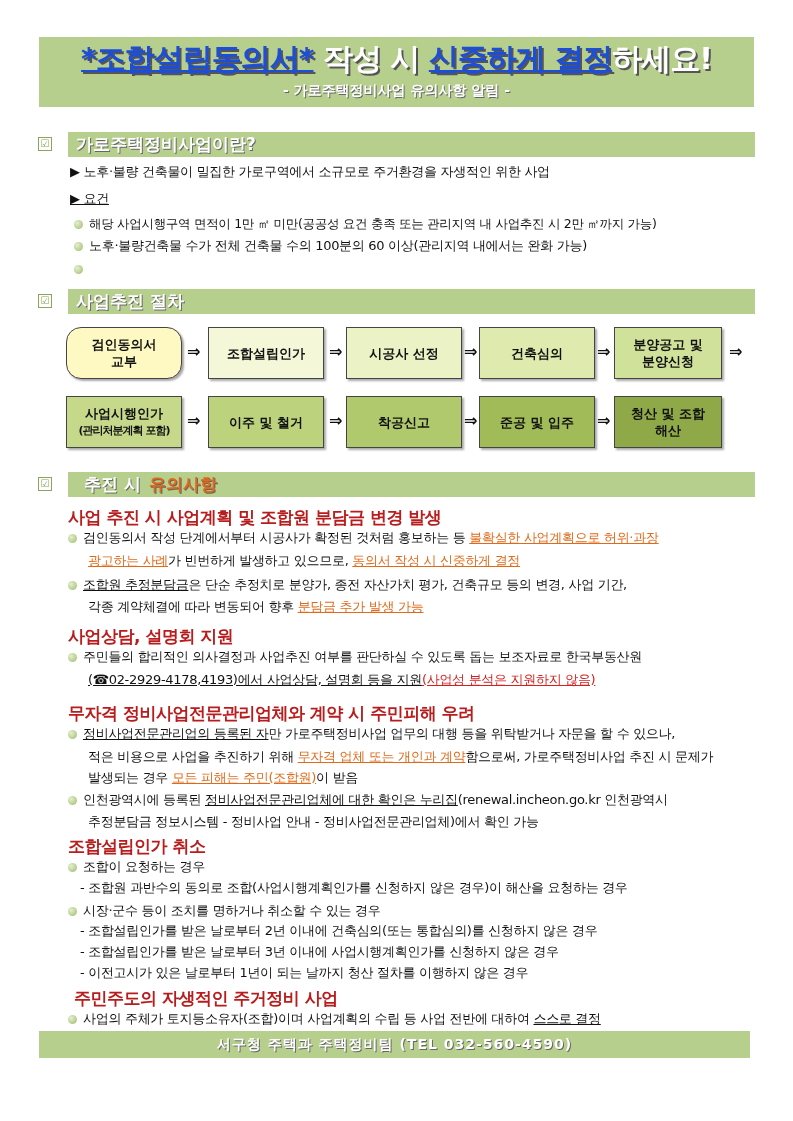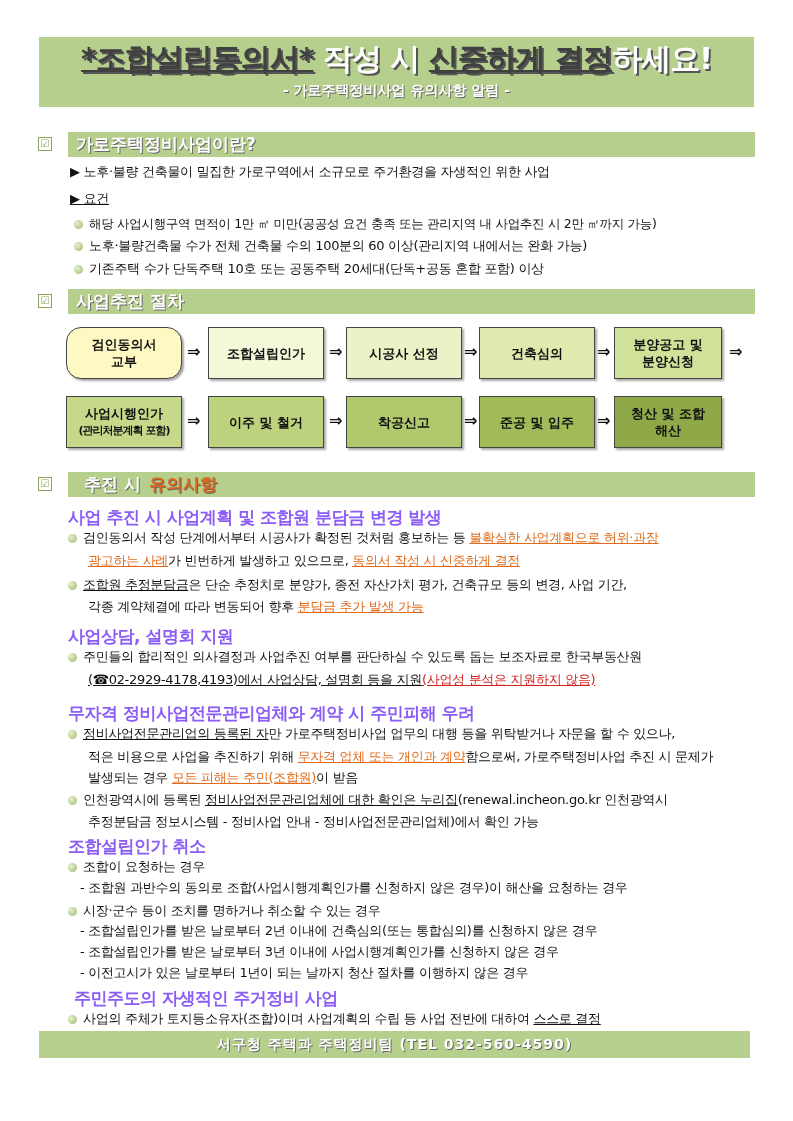--- a/index.html
+++ b/index.html
@@ -1,51 +1,51 @@
 <!DOCTYPE html>
 <html><head>
 <meta charset="utf-8">
 <style>
   html,body{margin:0;padding:0;background:#fff;}
   body{width:793px;height:1121px;position:relative;font-family:"DejaVu Sans","Liberation Sans",sans-serif;color:#111;overflow:hidden;}
   .banner{position:absolute;left:39px;top:37px;width:715px;height:70px;background:#b7cf8c;text-align:center;}
   .banner .title{font-size:30px;font-weight:bold;letter-spacing:-1px;line-height:40px;margin-top:2px;color:#fff;text-shadow:2px 2px 0 #555;}
-  .banner .title .o{color:#404040;text-decoration:underline;text-decoration-thickness:2px;}
+  .banner .title .o{color:#1d4ed8;text-decoration:underline;text-decoration-thickness:2px;}
   .banner .sub{font-size:14px;color:#fff;font-weight:bold;line-height:22px;text-shadow:1px 1px 0 #666;}
   .sec-head{position:absolute;left:35px;width:720px;height:25px;}
   .sec-head .chk{position:absolute;left:3px;top:5px;width:12px;height:12px;border:1px solid #8aa65a;font-size:10px;line-height:12px;text-align:center;color:#8aa65a;}
   .sec-head .bar{position:absolute;left:33px;top:0;right:0;height:25px;background:#b7cf8c;}
   .sec-head .bar span{display:inline-block;margin-left:8px;font-size:17px;font-weight:bold;color:#fff;line-height:25px;text-shadow:1px 1px 0 #666;}
   .txt{position:absolute;font-size:13px;line-height:20px;white-space:nowrap;letter-spacing:-0.3px;}
   .dot{display:inline-block;width:9px;height:9px;border-radius:50%;background:radial-gradient(circle at 35% 35%,#e5efcf,#9cbb6a);margin-right:6px;vertical-align:middle;}
   .u{text-decoration:underline;}
   .ou{color:#e06a1a;text-decoration:underline;}
   .ru{color:#d42020;text-decoration:underline;}
-  .h2{position:absolute;font-size:17px;font-weight:bold;color:#8b5cf6;white-space:nowrap;letter-spacing:-0.5px;}
+  .h2{position:absolute;font-size:17px;font-weight:bold;color:#b91c1c;white-space:nowrap;letter-spacing:-0.5px;}
   .flow{position:absolute;border:1.5px solid #444;box-shadow:2px 2px 2px #aaa;display:flex;align-items:center;justify-content:center;text-align:center;font-size:13px;font-weight:bold;line-height:17px;}
   .arrow{position:absolute;font-size:16px;font-weight:bold;}
   .footer{position:absolute;left:39px;top:1031px;width:711px;height:27px;background:#b7cf8c;text-align:center;color:#fff;font-weight:bold;font-size:14px;line-height:27px;letter-spacing:1px;text-shadow:1px 1px 0 #666;}
 </style>
 </head>
 <body>
 
 <div class="banner">
   <div class="title"><span class="o">*조합설립동의서*</span><span> 작성 시 </span><span class="o">신중하게 결정</span><span>하세요!</span></div>
   <div class="sub">- 가로주택정비사업 유의사항 알림 -</div>
 </div>
 
 <div class="sec-head" style="top:132px;">
   <div class="chk">☑</div>
   <div class="bar"><span>가로주택정비사업이란?</span></div>
 </div>
 <div class="txt" style="left:70px;top:162px;">▶ 노후·불량 건축물이 밀집한 가로구역에서 소규모로 주거환경을 자생적인 위한 사업</div>
 <div class="txt u" style="left:70px;top:189px;">▶ 요건</div>
 <div class="txt" style="left:74px;top:214px;font-size:12.5px;"><span class="dot"></span><span>해당 사업시행구역 면적이 1만 ㎡ 미만(공공성 요건 충족 또는 관리지역 내 사업추진 시 2만 ㎡까지 가능)</span></div>
 <div class="txt" style="left:74px;top:236px;"><span class="dot"></span><span>노후·불량건축물 수가 전체 건축물 수의 100분의 60 이상(관리지역 내에서는 완화 가능)</span></div>
-<div class="txt" style="left:74px;top:259px;"><span class="dot"></span><span>기존주택 수가 단독주택 10호 또는 공동주택 20세대(단독+공동 혼합 포함) 이상</span></div>
+<div class="txt" style="left:74px;top:259px;"><span class="dot"></span></div>
 
 <div class="sec-head" style="top:289px;">
   <div class="chk">☑</div>
   <div class="bar"><span>사업추진 절차</span></div>
 </div>
 
 <div class="flow" style="left:66px;top:327px;width:114px;height:50px;background:#fef9c3;border-radius:15px;">
     <div>
       <div>검인동의서</div>
       <div>교부</div>

